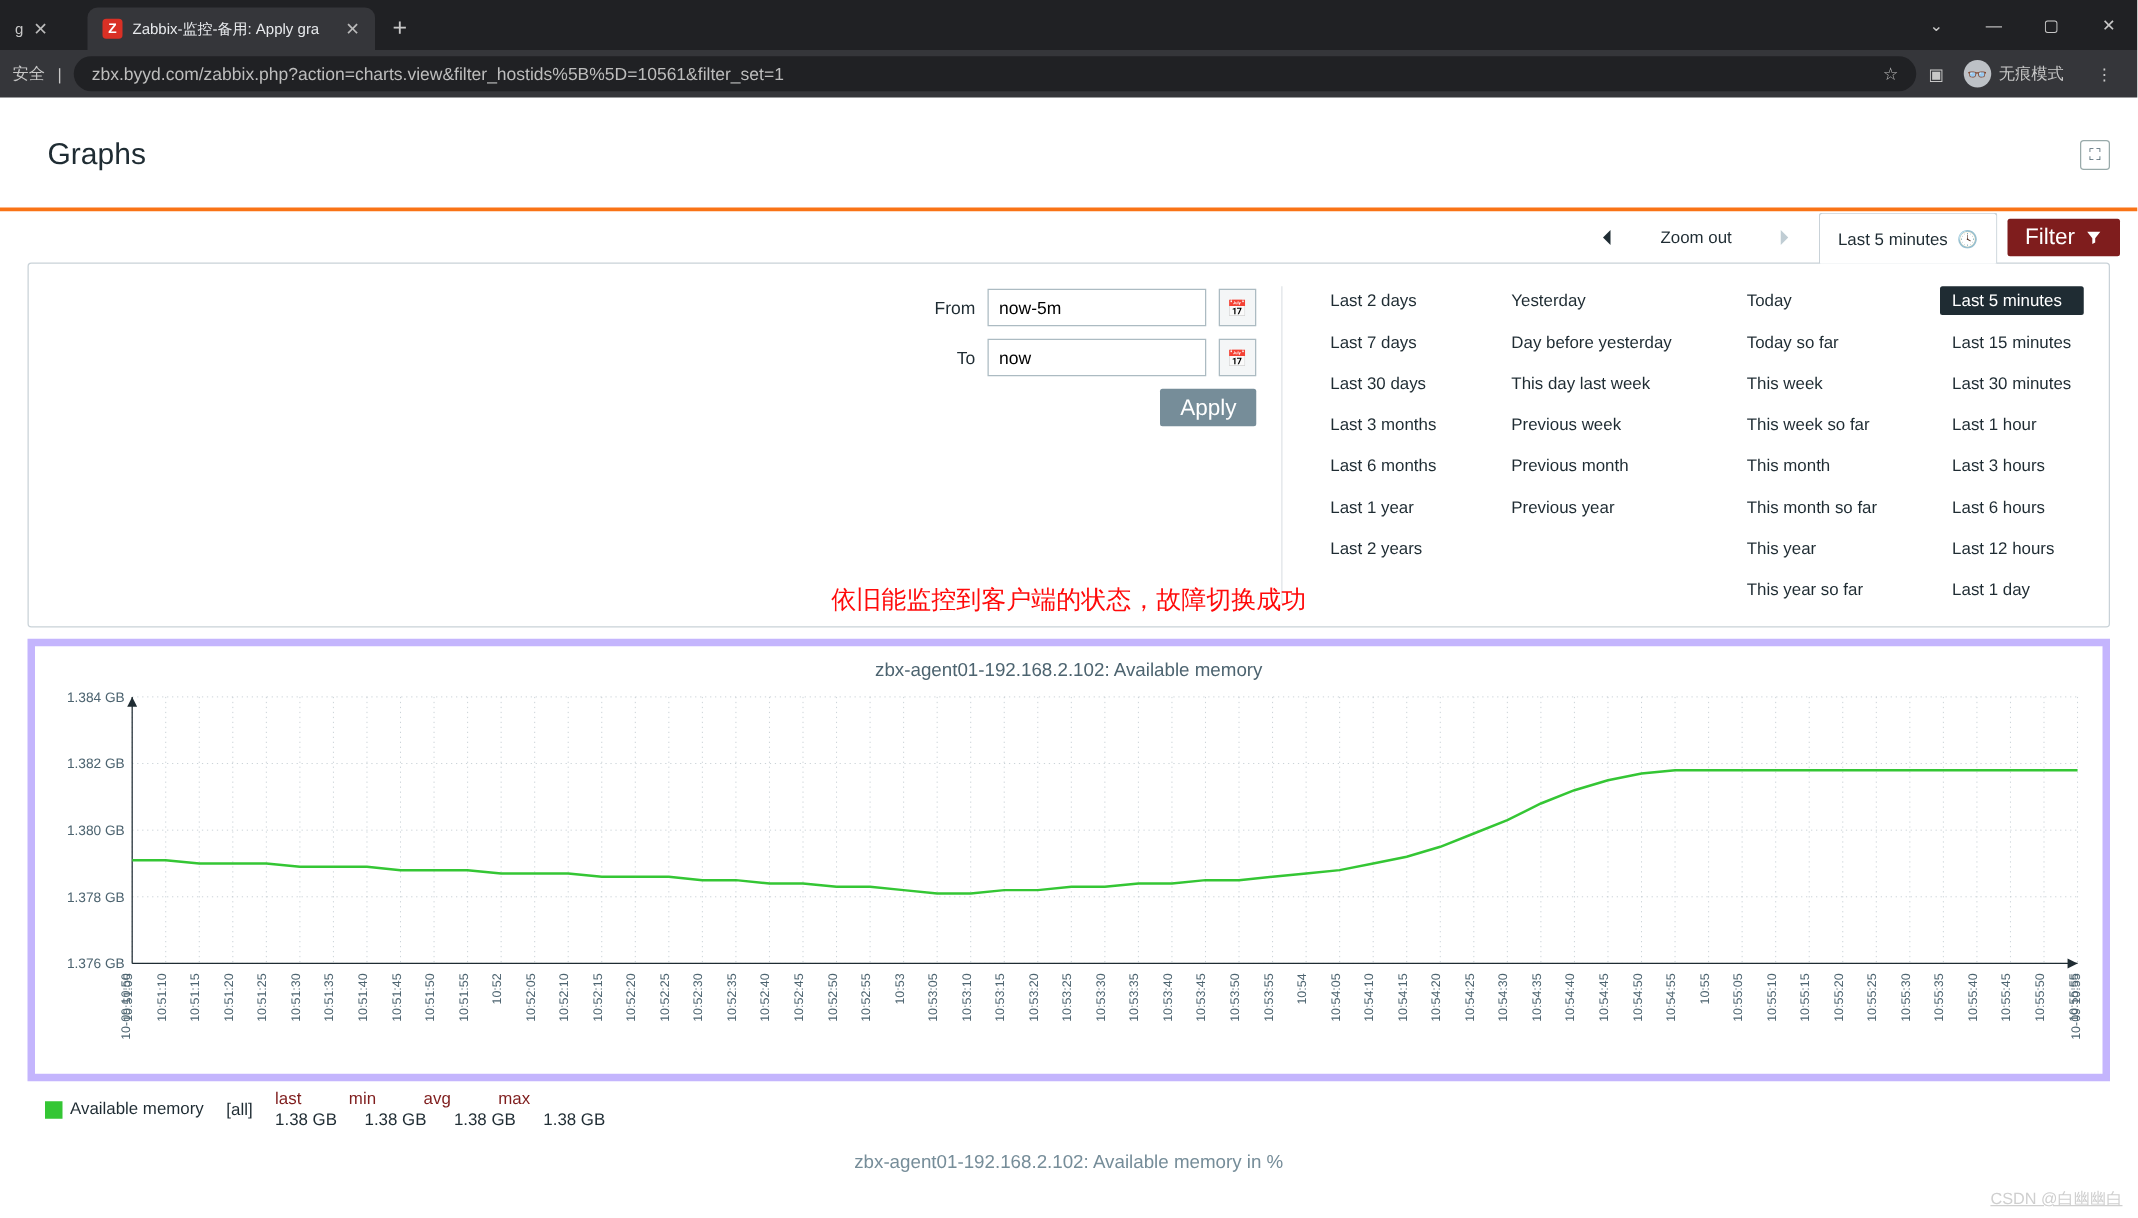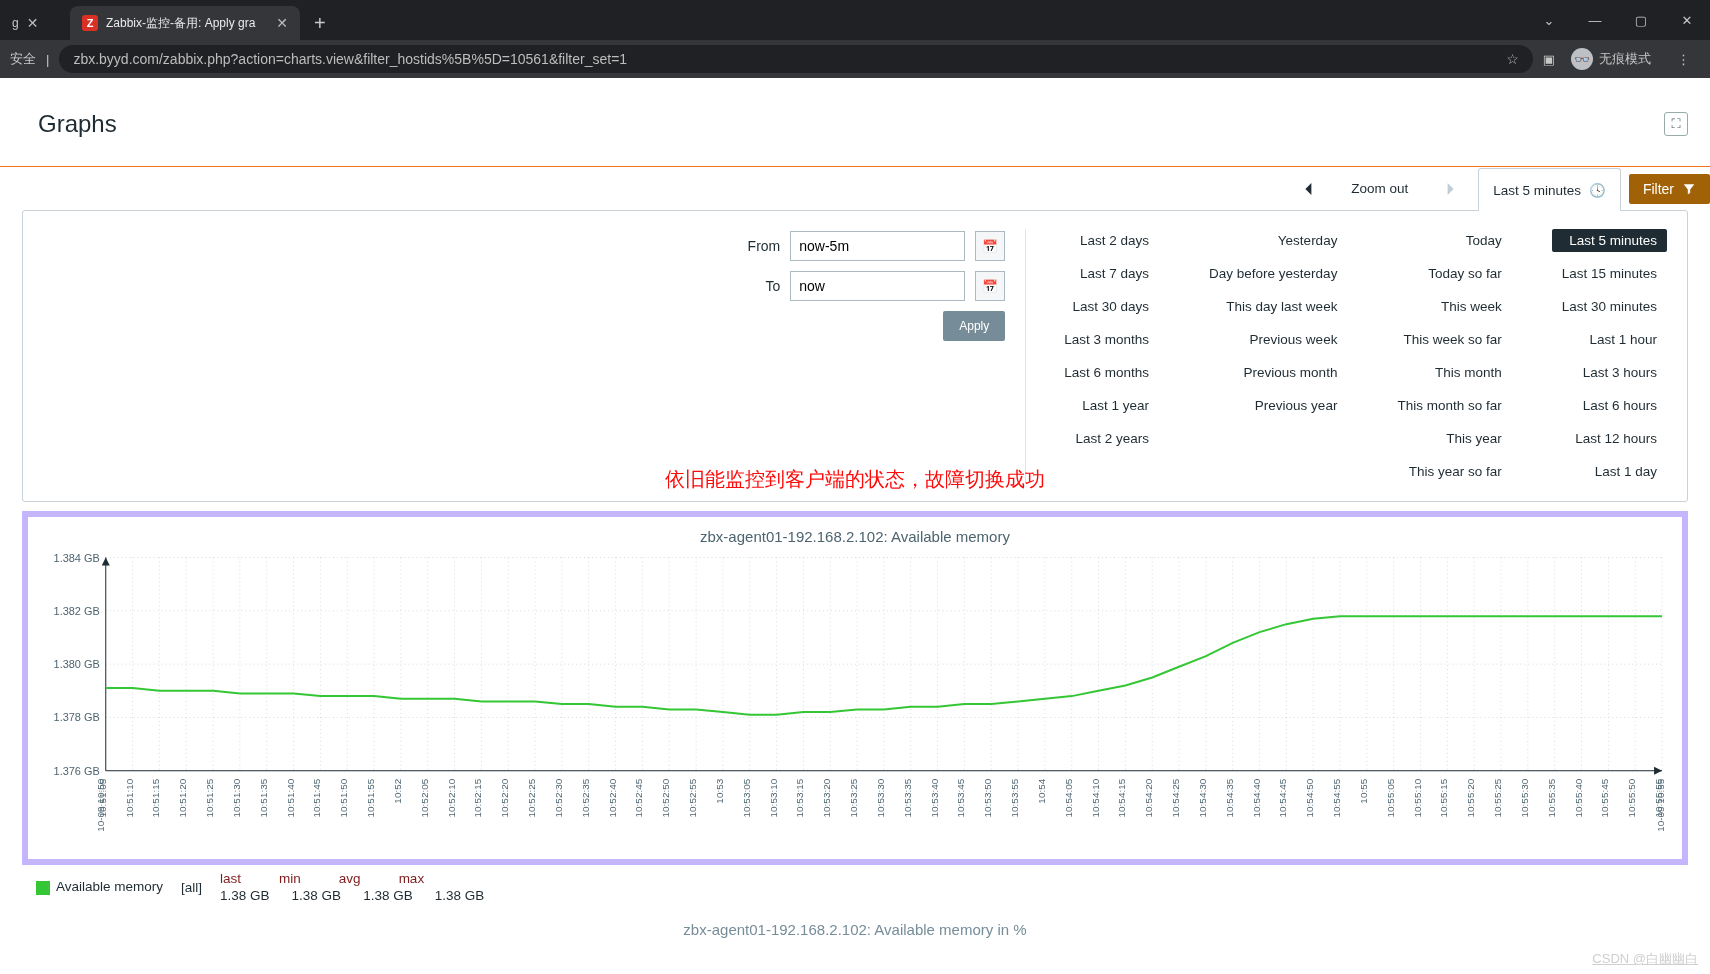--- a/index.html
+++ b/index.html
@@ -16,39 +16,39 @@
   .addr { background:#35363a; height:38px; display:flex; align-items:center; padding:0 10px; gap:10px; color:#c7c7c7; font-size:13px;}
   .addr .urlbar { flex:1; background:#202124; border-radius:20px; height:28px; display:flex; align-items:center; padding:0 14px; color:#bdbdbd; font-size:14px; gap:10px;}
   .addr .urlbar .star { margin-left:auto;}
   .incog { display:flex; align-items:center; gap:6px; font-size:13px; padding:0 6px;}
   .incog-ico { width:22px; height:22px; border-radius:50%; background:#bdc1c6; display:flex; align-items:center; justify-content:center; color:#202124; font-size:13px;}
   
   .page { padding:0; }
   .page-header { display:flex; align-items:center; padding:16px 22px 12px; }
   .page-header h1 { font-size:24px; font-weight:400; margin:16px; color:#1f2c33;}
   .full-ico { margin-left:auto; width:24px; height:24px; border:1px solid #9aa; border-radius:3px; display:flex; align-items:center; justify-content:center; cursor:pointer; color:#4d6470;}
-  .toolbar { border-top:1px solid #f97316; display:flex; justify-content:flex-end; align-items:stretch; height:44px; gap:8px;}
+  .toolbar { border-top:3px solid #f97316; display:flex; justify-content:flex-end; align-items:stretch; height:44px; padding-right:14px; gap:8px;}
   .tb-item { display:flex; align-items:center; padding:0 14px; color:#1f2c33; font-size:13.5px; gap:6px; cursor:pointer;}
   .tb-item.arrow { color:#768d99; }
   .tb-item.arrow svg{ width:12px; height:12px; fill:#1f2c33;}
   .time-tab { border:1px solid #c9d2d8; border-bottom:none; border-top-left-radius:3px; border-top-right-radius:3px; background:#fff; display:flex; align-items:center; padding:0 14px; gap:8px; font-size:13.5px; position:relative; top:1px;}
-  .filter-btn { background:#a16207; color:#fff; display:flex; align-items:center; gap:8px; padding:0 14px; border-radius:2px; height:30px; align-self:center; cursor:pointer; font-size:14px;}
+  .filter-btn { background:#7f1d1d; color:#fff; display:flex; align-items:center; gap:8px; padding:0 14px; border-radius:2px; height:30px; align-self:center; cursor:pointer; font-size:18px;}
   .funnel { width:14px; height:14px; }
   
   .panel { margin:0 22px; border:1px solid #c9d2d8; border-radius:3px; display:flex; min-height:225px;}
   .panel-left { flex:1; padding:20px; }
   .row { display:flex; align-items:center; justify-content:flex-end; gap:10px; margin-bottom:10px;}
   .row label { text-align:right; color:#1f2c33; font-size:14px;}
   .row input[type=text]{ width:175px; height:30px; border:1px solid #acbbc2; padding:0 8px; font-size:14px;}
   .cal-btn { width:30px; height:30px; border:1px solid #acbbc2; background:#f4f6f7; display:flex; align-items:center; justify-content:center; cursor:pointer; color:#3e5561;}
-  .apply { background:#768d99; color:#fff; border:none; height:30px; padding:0 16px; font-size:12px; border-radius:2px; cursor:pointer;}
+  .apply { background:#768d99; color:#fff; border:none; height:30px; padding:0 16px; font-size:18px; border-radius:2px; cursor:pointer;}
   .apply-row { display:flex; justify-content:flex-end;}
   .divider { width:1px; background:#dfe4e7; margin:18px 0;}
   .panel-right { padding:18px 20px 18px 28px; display:flex; gap:40px;}
-  .preset-col { display:flex; flex-direction:column; gap:10px;text-align:right;}
+  .preset-col { display:flex; flex-direction:column; gap:10px;}
   .preset { color:#1f2c33; font-size:13.5px; cursor:pointer; padding:4px 10px; border-radius:2px; white-space:nowrap;}
   .preset.sel { background:#1f2c33; color:#fff;}
   .annot { position:relative; text-align:center; color:#ff0a0a; font-size:20px; margin-top:-36px; margin-bottom:8px; z-index:2; pointer-events:none; font-family:"Microsoft YaHei","PingFang SC",sans-serif;}
   
   .chart-wrap { margin:18px 22px 6px; border:6px solid #c4b5fd; padding:6px 10px 10px 10px;}
   .chart-title { text-align:center; font-size:15px; color:#4d6470; margin:5px 0 4px;}
   #chart { width:100%; height:300px; display:block;}
   .legend { margin:6px 22px 0 36px; display:flex; align-items:center; gap:18px; font-size:13.5px; color:#1f2c33;}
   .leg-sw { width:14px; height:14px; background:#34c634; display:inline-block; margin-right:6px; vertical-align:middle;}
   .leg-hdr { display:flex; gap:38px; color:#7f1d1d;}

